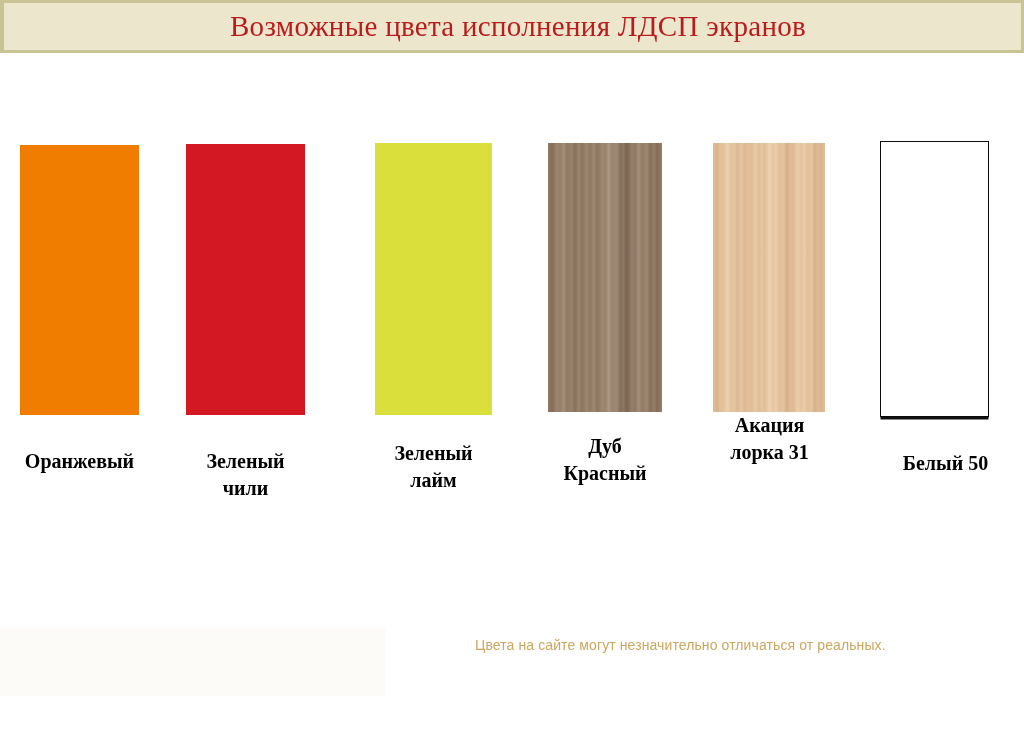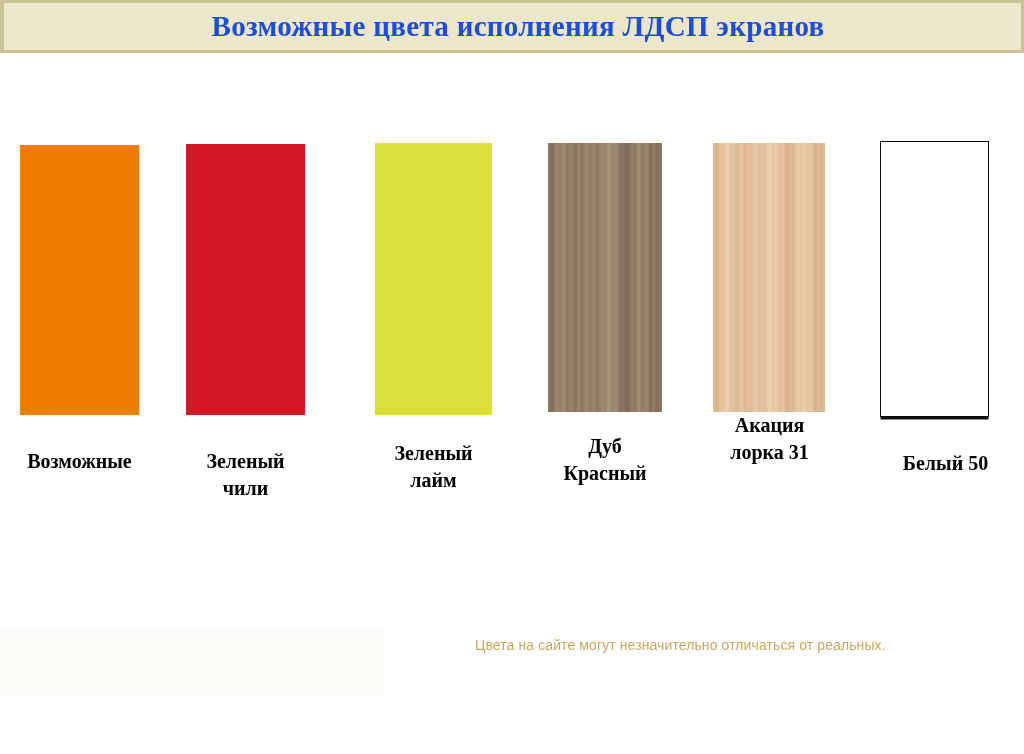--- a/index.html
+++ b/index.html
@@ -28,24 +28,24 @@
     justify-content:center;
   }
   #header-banner-inner {
     position:absolute;
     left:4px; top:3px; right:3px; bottom:3px;
     background:#ece6cd;
     display:flex; align-items:center; justify-content:center;
   }
   #page-title {
     font-family:"Liberation Serif", serif;
-    font-weight:bold;
+    font-weight:normal;
     font-size:29px;
     letter-spacing:0.3px;
-    color:#1d4ed8;
+    color:#b91c1c;
     white-space:nowrap;
     line-height:1;
     padding-left:10px;
   }
 
   
   .swatch {
     position:absolute;
   }
   .swatch-box {
@@ -141,21 +141,21 @@
   <div id="header-banner">
     <div id="header-banner-inner">
       <div id="page-title">Возможные цвета исполнения ЛДСП экранов</div>
     </div>
   </div>
 
   <div id="swatch-layer">
       <div class="swatch" style="left: 20px; top: 145px; width: 119px; height: 270px;">
         <div class="swatch-box" style="background: rgb(240, 124, 0);"></div>
       </div>
-      <div class="swatch-label" style="left: 6px; top: 448px; width: 147px;">Возможные</div>
+      <div class="swatch-label" style="left: 6px; top: 448px; width: 147px;">Оранжевый</div>
       <div class="swatch" style="left: 186px; top: 144px; width: 119px; height: 271px;">
         <div class="swatch-box" style="background: rgb(211, 24, 36);"></div>
       </div>
       <div class="swatch-label" style="left: 172px; top: 448px; width: 147px;">Зеленый
 чили</div>
       <div class="swatch" style="left: 375px; top: 143px; width: 117px; height: 272px;">
         <div class="swatch-box" style="background: rgb(219, 223, 60);"></div>
       </div>
       <div class="swatch-label" style="left: 360px; top: 440px; width: 147px;">Зеленый
 лайм</div>

